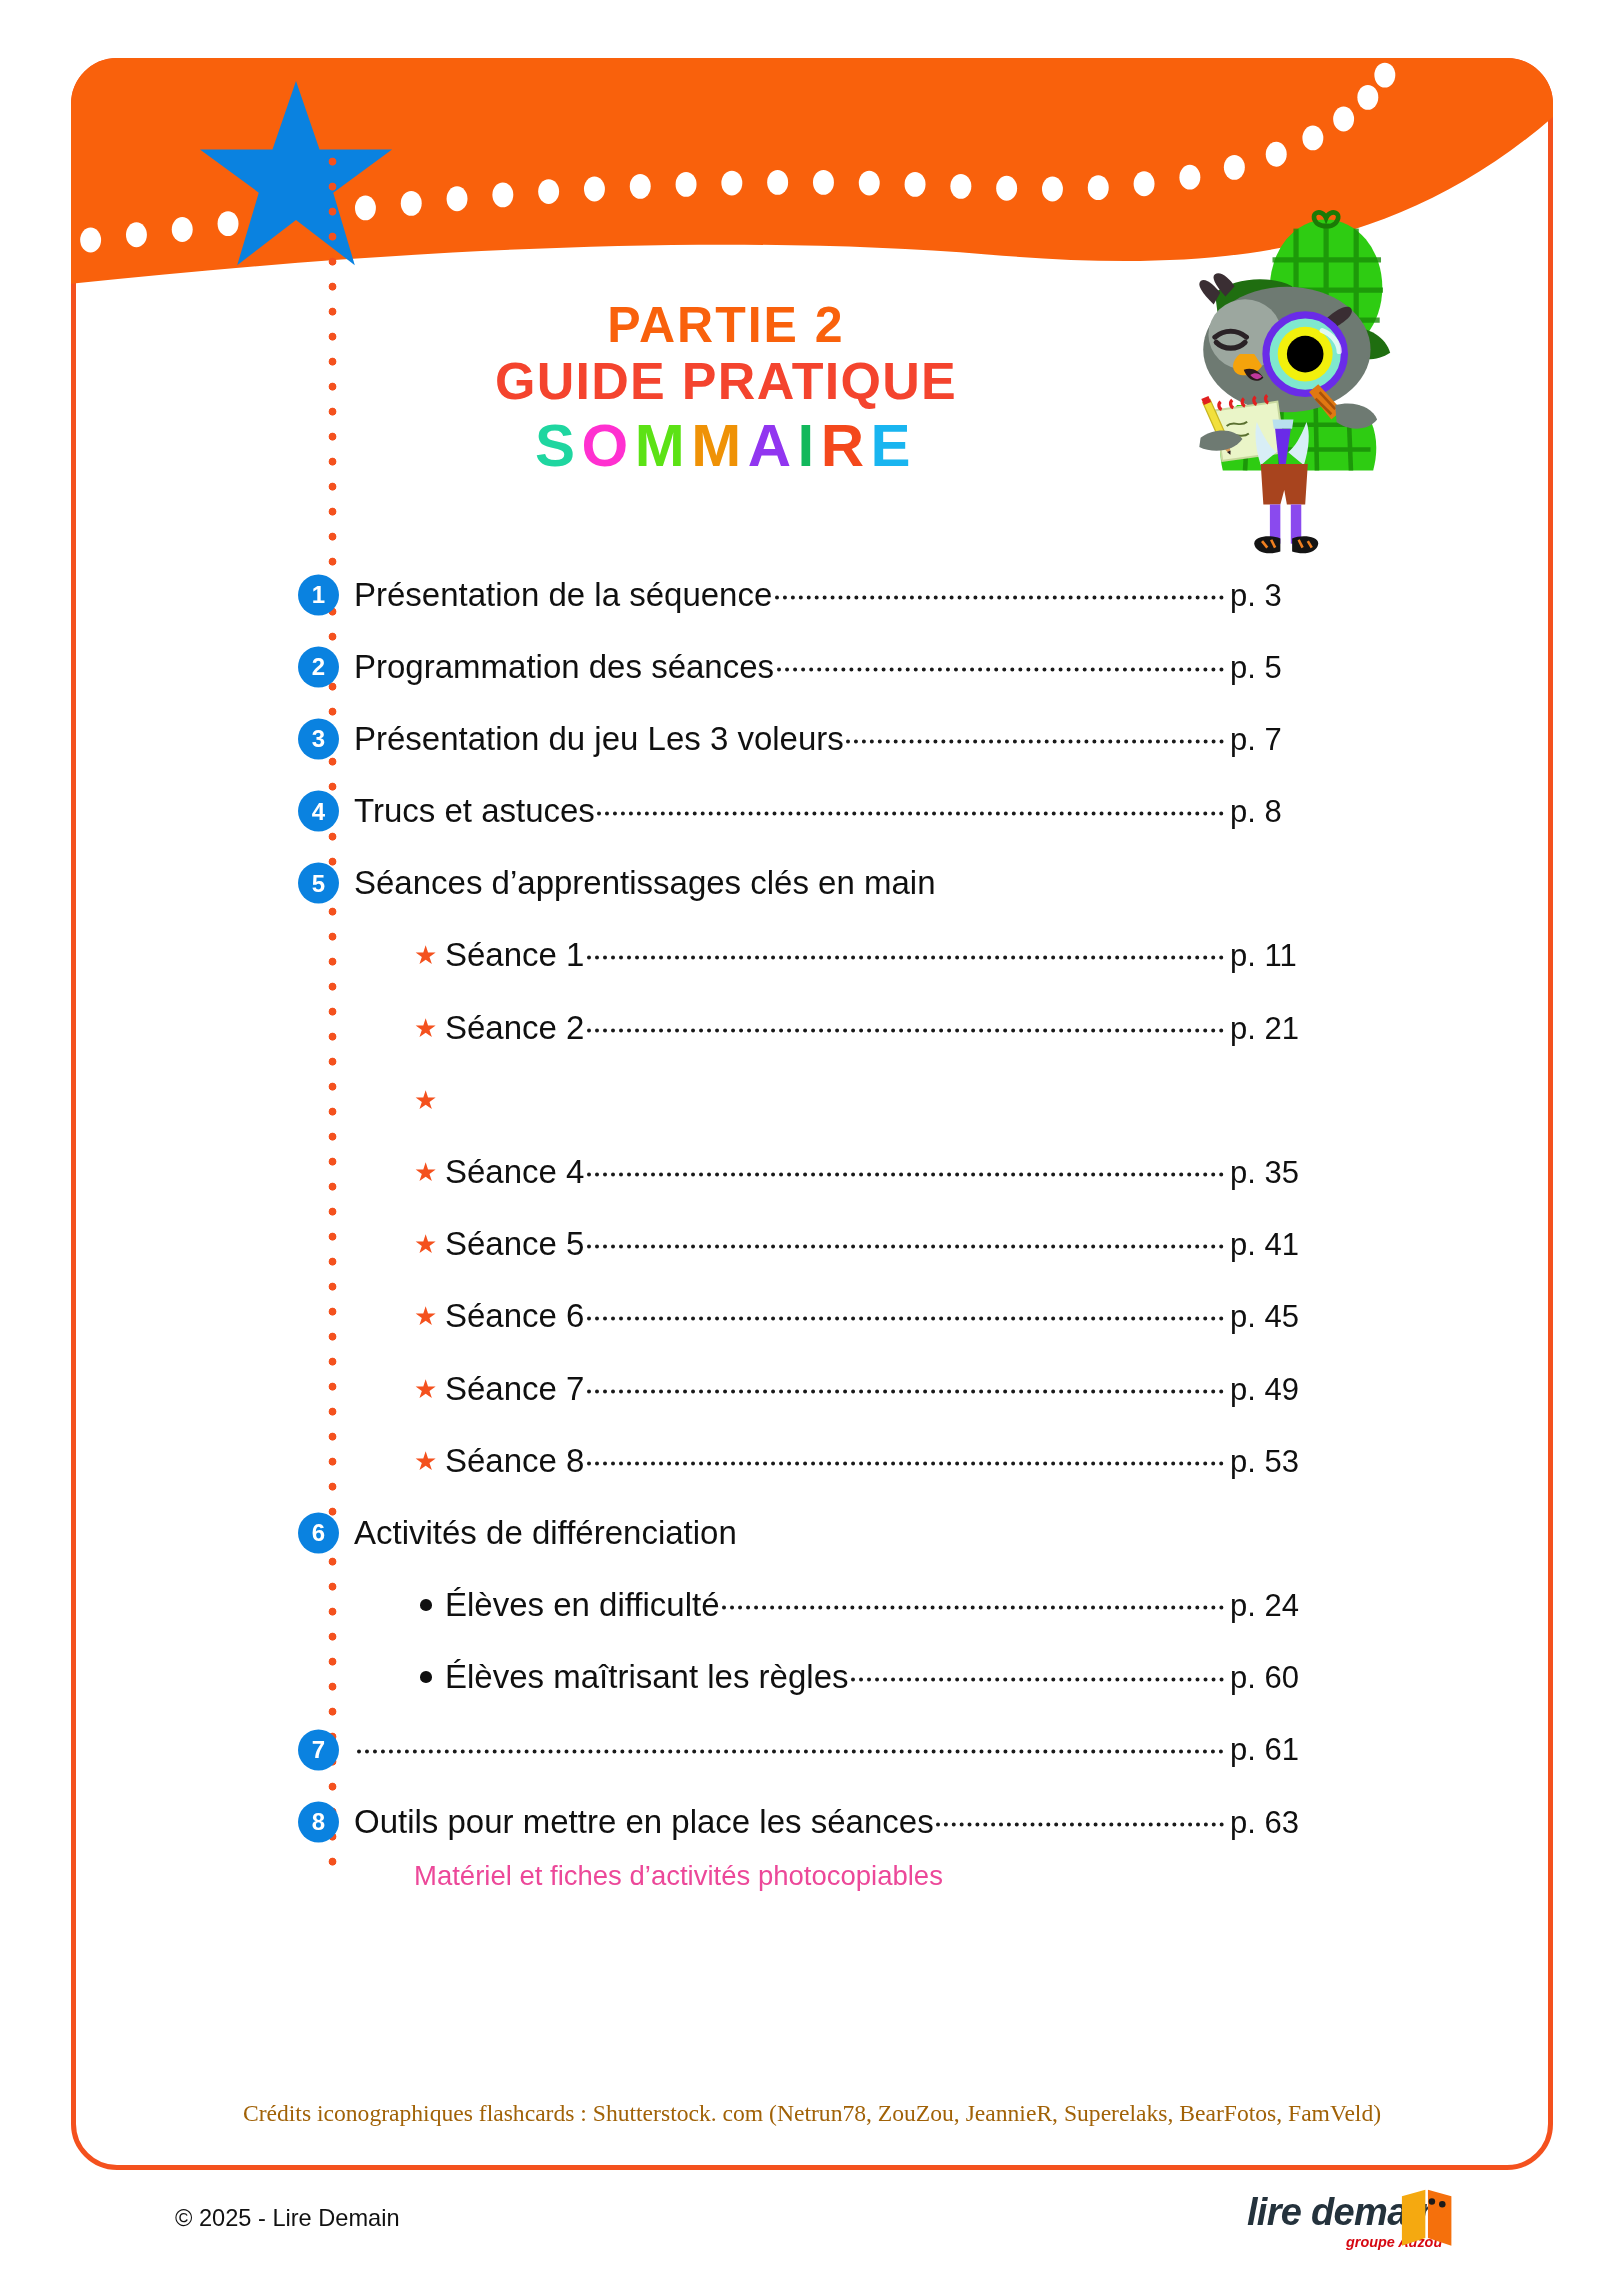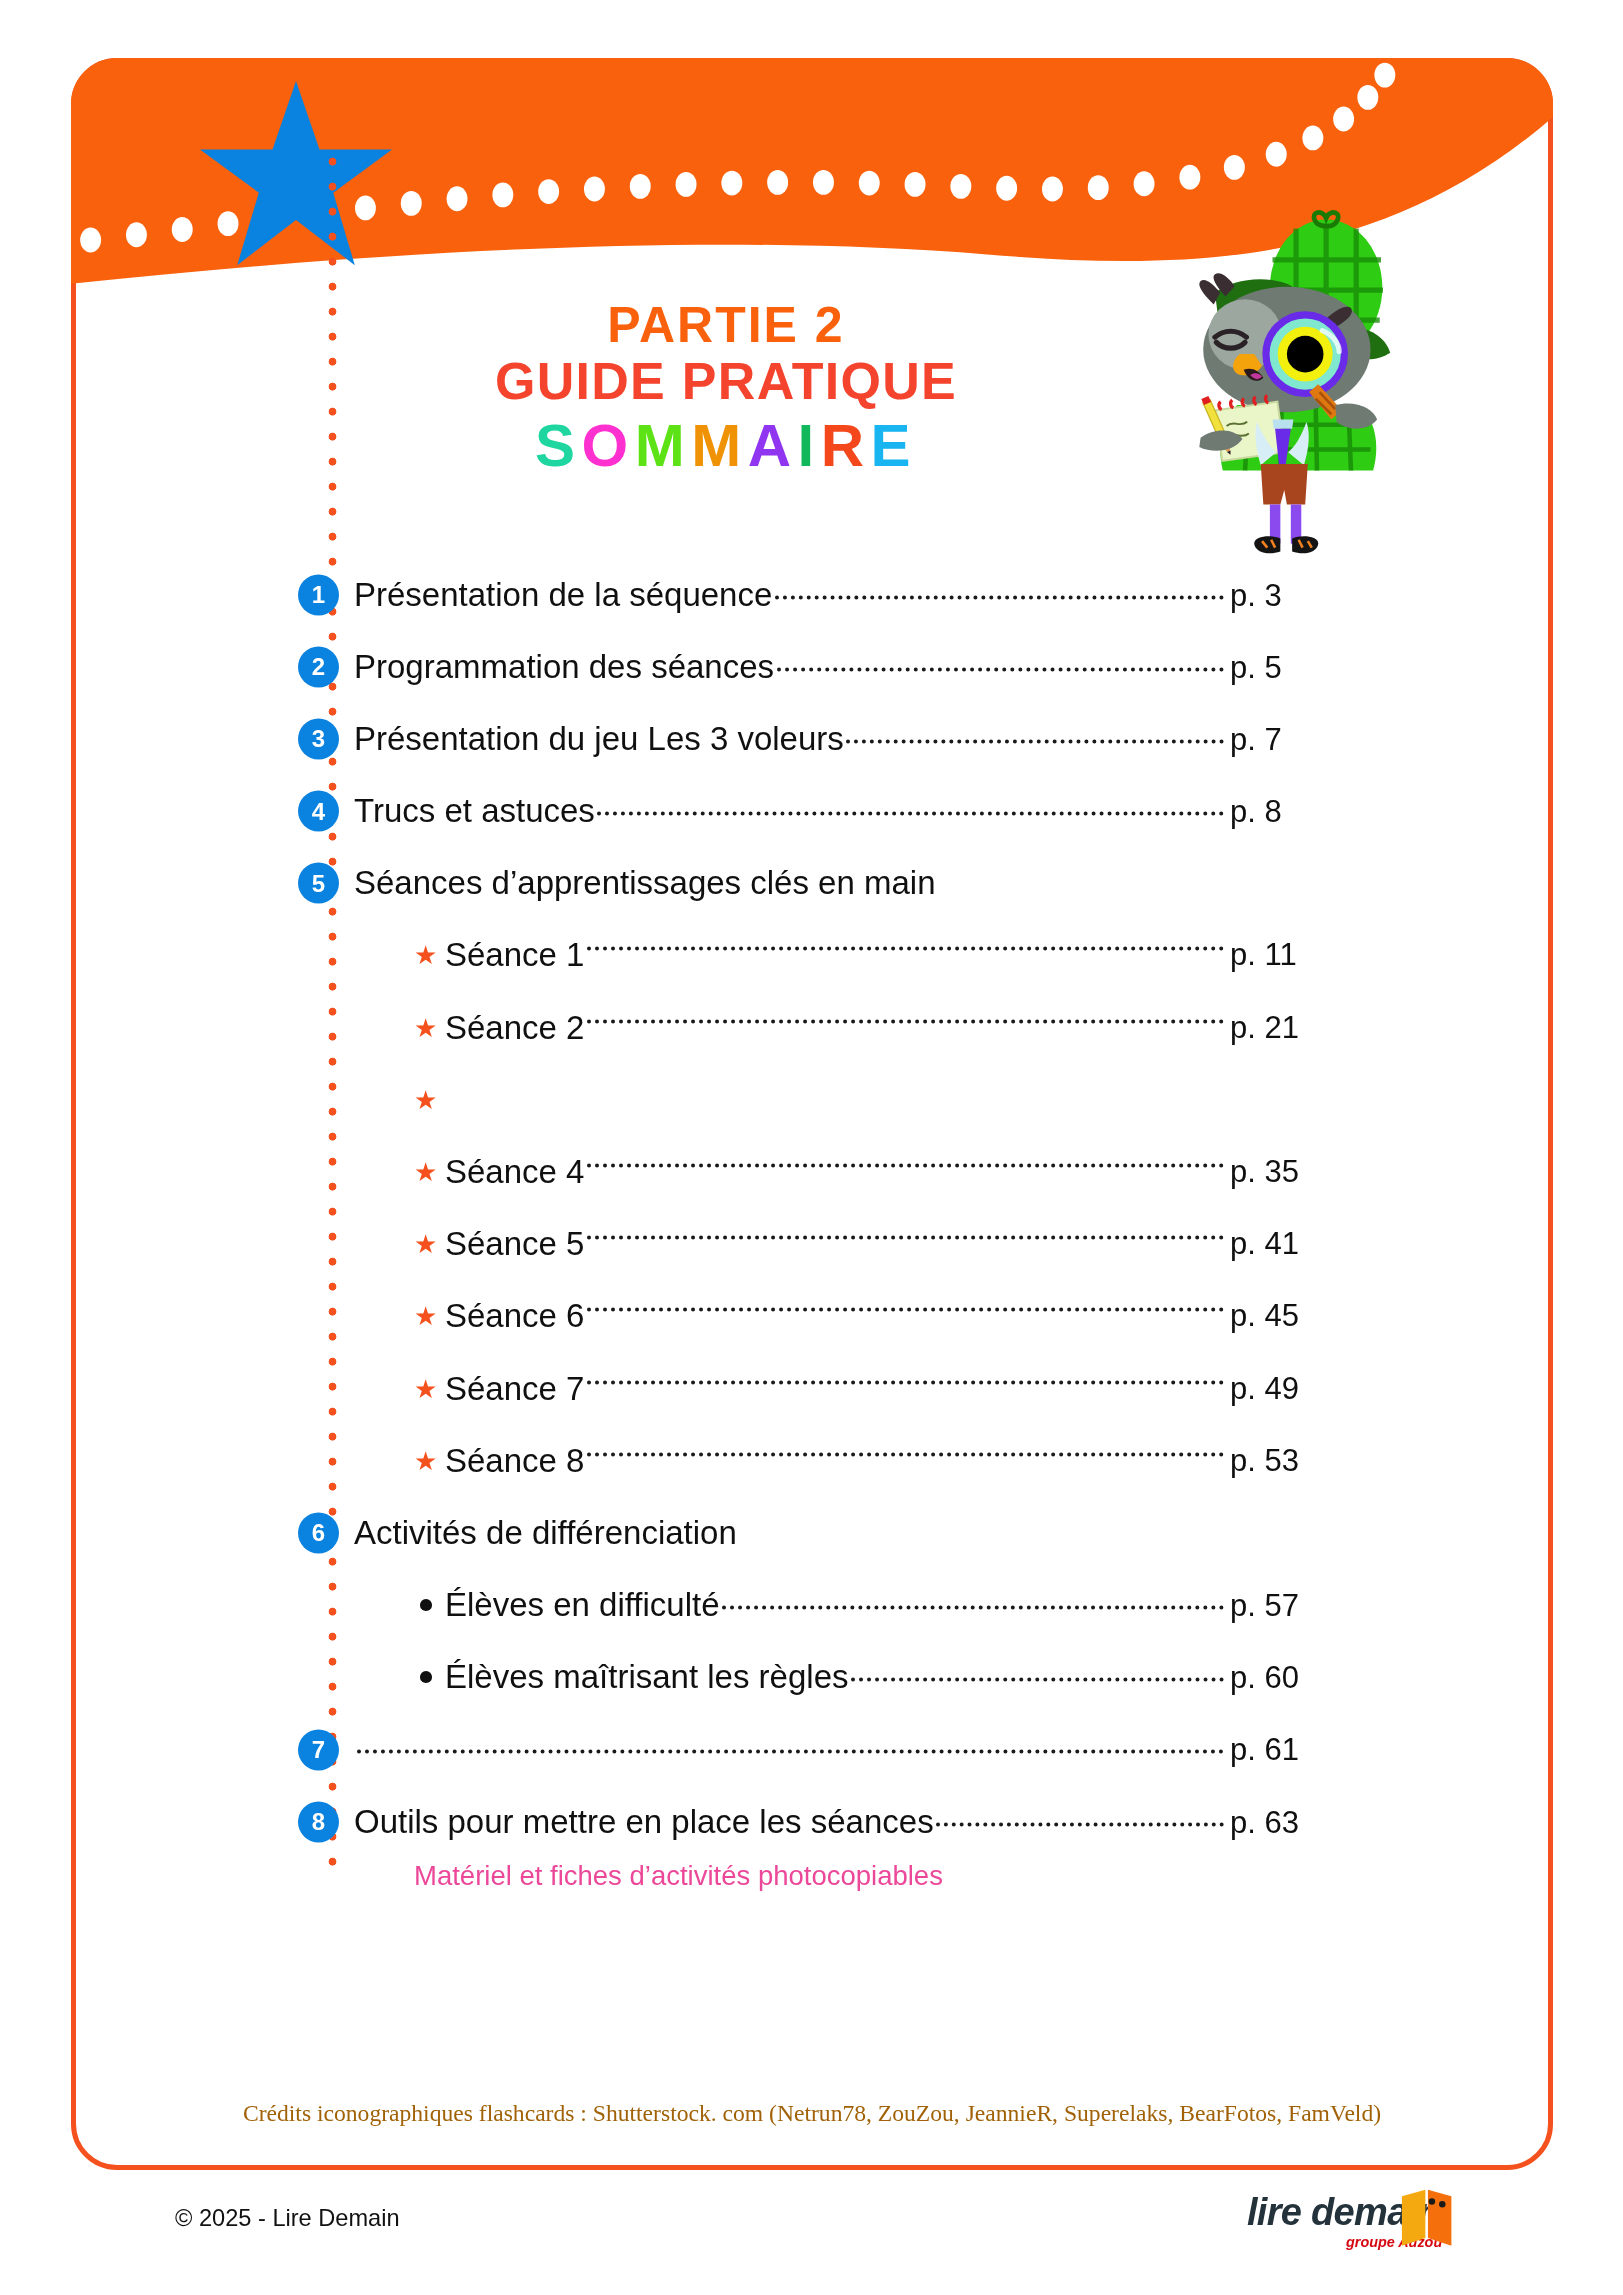--- a/index.html
+++ b/index.html
@@ -169,21 +169,21 @@
     position: absolute;
     left: 165px;
     top: 50%;
     transform: translateY(-50%);
     width: 22px;
     height: 22px;
     color: #F4511E;
     font-size: 26px;
     line-height: 22px;
   }
-  .toc-row.sub.star .row-body { margin-left: 196px; width: 864px; align-items: center; }
+  .toc-row.sub.star .row-body { margin-left: 196px; width: 864px; }
   .dot-bullet {
     position: absolute;
     left: 171px;
     top: 50%;
     transform: translateY(-50%);
     width: 11.8px;
     height: 11.8px;
     border-radius: 50%;
     background: #101010;
   }
@@ -537,21 +537,21 @@
       <span class="leader"></span>
 
     </div>
   </div>
 
   <div class="toc-row sub dot">
     <span class="dot-bullet"></span>
     <div class="row-body">
       <span class="row-label">Élèves en difficulté</span>
       <span class="leader"></span>
-      <span class="page-no">p. 57</span>
+      <span class="page-no">p. 24</span>
     </div>
   </div>
 
   <div class="toc-row sub dot">
     <span class="dot-bullet"></span>
     <div class="row-body">
       <span class="row-label">Élèves maîtrisant les règles</span>
       <span class="leader"></span>
       <span class="page-no">p. 60</span>
     </div>

